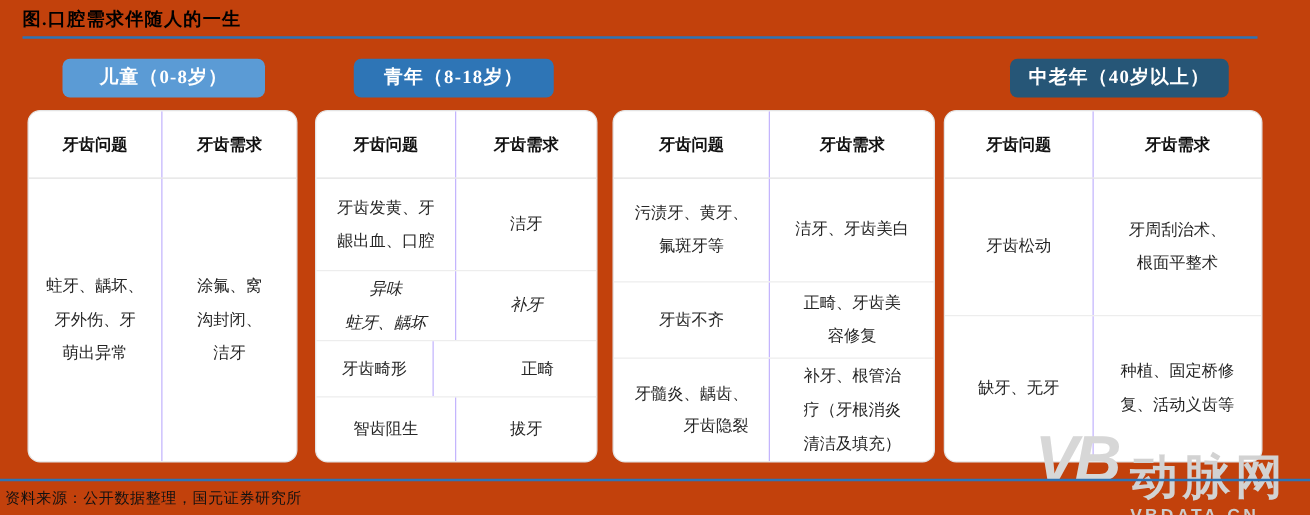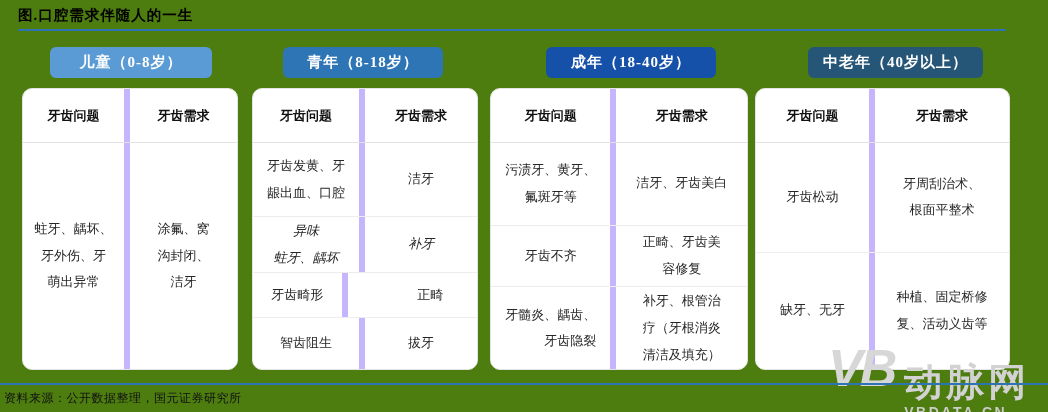--- a/index.html
+++ b/index.html
@@ -1,21 +1,21 @@
 <!DOCTYPE html>
 <html><head>
 <meta charset="utf-8">
 <style>
   * { margin: 0; padding: 0; box-sizing: border-box; }
   html, body { background: #ffffff; }
   #canvas {
     position: relative;
     width: 1048px;
     height: 412px;
-    background: #4d7c0f;
+    background: #c2410c;
     overflow: hidden;
     font-family: "Liberation Serif", "DejaVu Serif", serif;
     color: #1f1f1f;
   }
   .fig-title {
     position: absolute;
     left: 18px; top: 6px;
     font-size: 14.5px;
     font-weight: bold;
     letter-spacing: 1px;
@@ -62,21 +62,21 @@
   .trow + .trow { border-top: 1px solid #ededed; }
   .cell {
     display: flex; align-items: center; justify-content: center;
     text-align: center;
     white-space: pre-line;
     font-size: 13px;
     line-height: 2.05;
     color: #262626;
     padding: 2px 4px;
   }
-  .cell.c1 { border-right: 6px solid #c4b5fd; }
+  .cell.c1 { border-right: 1px solid #c4b5fd; }
   .thead .cell {
     font-weight: bold;
     font-size: 13px;
     color: #111111;
     line-height: 1.2;
   }
   .watermark {
     position: absolute;
     left: 828px; top: 334px;
     width: 214px; height: 70px;
@@ -157,21 +157,20 @@
     <div class="trow" style="flex:45;gap:36px;">
       <div class="cell c1" style="width:50%;">牙齿畸形</div>
       <div class="cell" style="width:50%;">正畸</div>
     </div>
     <div class="trow" style="flex:52;">
       <div class="cell c1" style="width:50%;">智齿阻生</div>
       <div class="cell" style="width:50%;">拔牙</div>
     </div>
   </div>
 
-  <div class="age-btn" style="left: 546px; width: 170px; background-color: rgb(21, 81, 168);">成年（18-40岁）</div>
   <div class="card" style="left:490px;width:258px;">
     <div class="thead">
       <div class="cell c1" style="width:49%;">牙齿问题</div>
       <div class="cell" style="width:51%;">牙齿需求</div>
     </div>
     <div class="trow" style="flex:83;">
       <div class="cell c1" style="width:49%;">污渍牙、黄牙、
 氟斑牙等</div>
       <div class="cell" style="width:51%;">洁牙、牙齿美白</div>
     </div>

